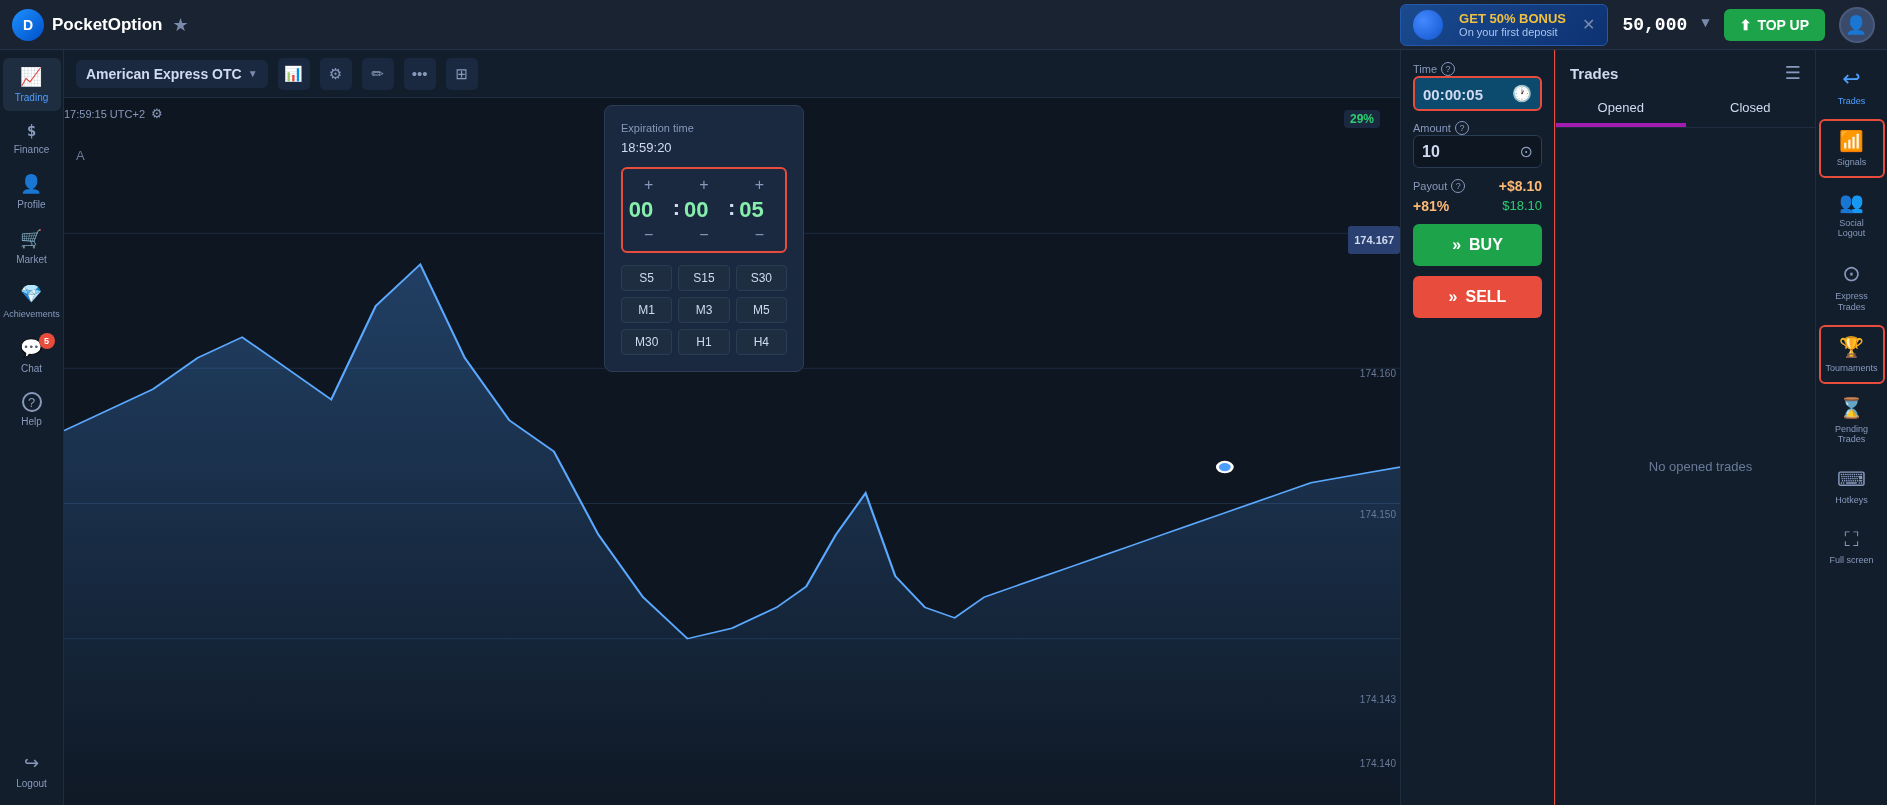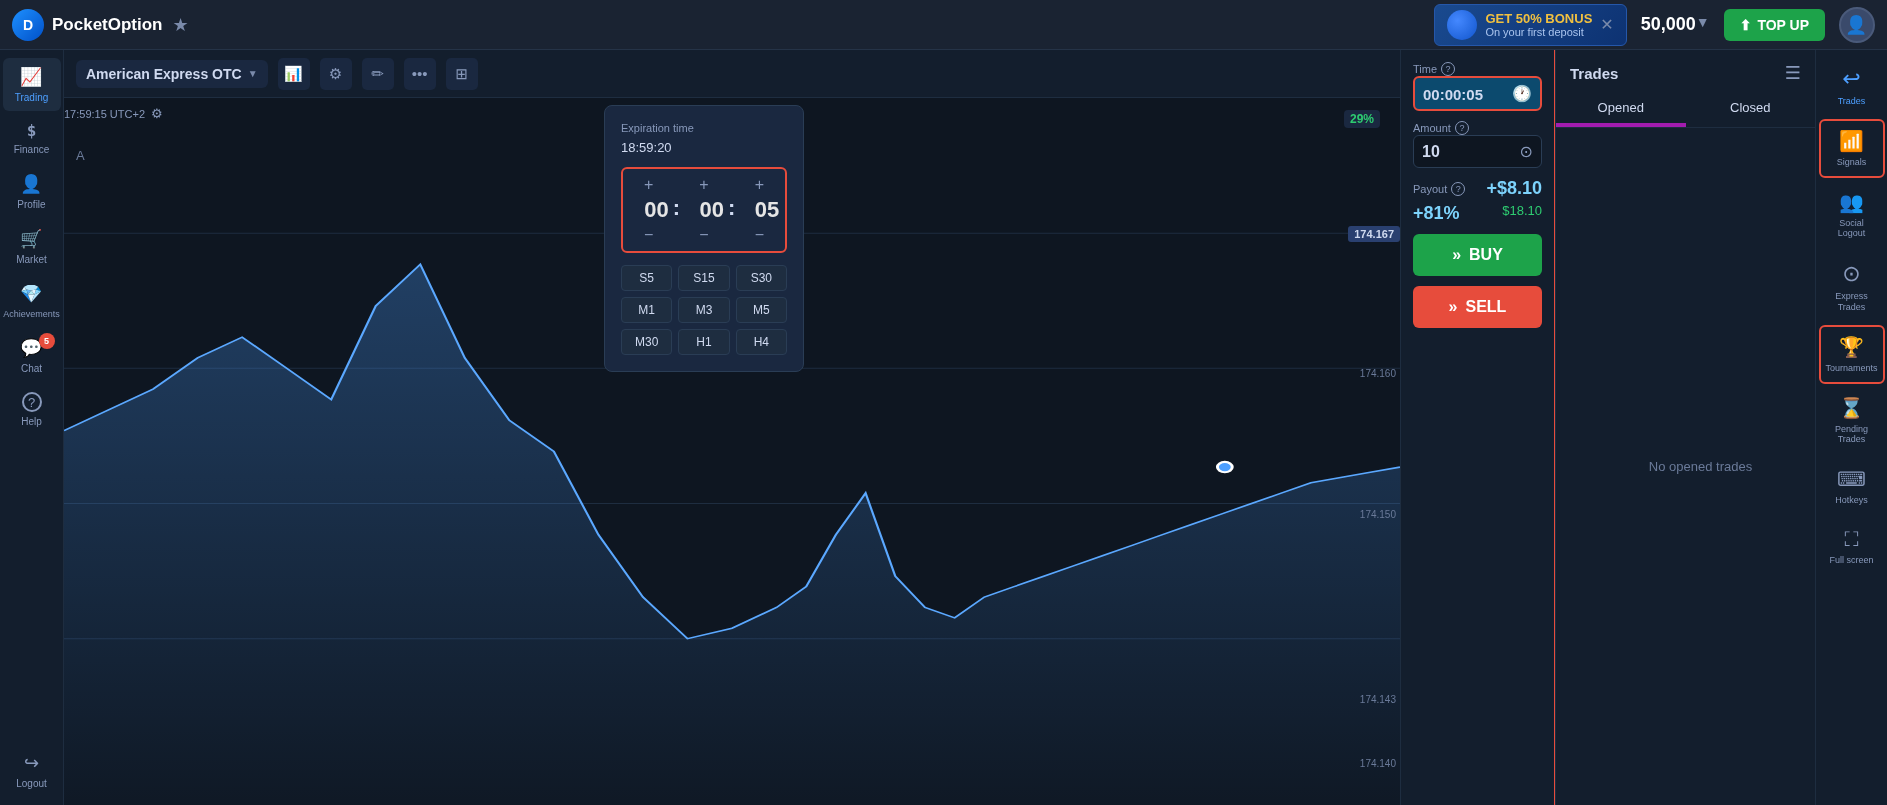--- a/index.html
+++ b/index.html
@@ -63,21 +63,21 @@
       align-items: center;
       gap: 14px;
     }
     .bonus-banner {
       background: linear-gradient(135deg, #1a4a8f, #0d3272);
       border: 1px solid #2557aa;
       border-radius: 6px;
       padding: 5px 12px;
       display: flex;
       align-items: center;
-      gap: 8px;
+      gap: 16px;
       cursor: pointer;
       position: relative;
     }
     .bonus-globe {
       width: 30px;
       height: 30px;
       background: radial-gradient(circle at 35% 35%, #4488ff, #1155cc);
       border-radius: 50%;
     }
     .bonus-text {
@@ -90,21 +90,22 @@
       color: #aac4ee;
     }
     .bonus-close {
       color: #7a8aaa;
       cursor: pointer;
       font-size: 16px;
     }
     .balance-area {
       display: flex;
       align-items: flex-start;
-      gap: 0;
+      gap: 14px;
+      font-family: Liberation Mono, monospace;
     }
     .balance-amount {
       font-size: 18px;
       font-weight: 700;
       color: #ffffff;
     }
     .balance-dropdown {
       color: #7a8aaa;
       font-size: 14px;
       cursor: pointer;
@@ -319,23 +320,23 @@
       background: none;
       border: none;
       color: #8899bb;
       font-size: 16px;
       cursor: pointer;
       line-height: 1;
     }
     .time-val {
       font-size: 22px;
       font-weight: 700;
-      color: #e5e5e5;
+      color: #86efac;
       width: 40px;
-      text-align: right;
+      text-align: left;
     }
     .time-sep {
       font-size: 22px;
       color: #d0daf0;
       font-weight: 700;
       padding-bottom: 4px;
     }
     .time-presets {
       display: grid;
       grid-template-columns: 1fr 1fr 1fr;
@@ -414,23 +415,23 @@
     }
     .refresh-icon { font-size: 16px; color: #8899bb; cursor: pointer; }
 
     .payout-row {
       display: flex;
       align-items: center;
       justify-content: space-between;
       font-size: 11px;
     }
     .payout-green {
-      color: #7dd3fc;
+      color: #fdba74;
       font-weight: 700;
-      font-size: 18px;
+      font-size: 14px;
     }
     .payout-amount {
       color: #2ecc71;
       font-size: 13px;
     }
 
     .buy-btn {
       background: #1da34a;
       border: none;
       border-radius: 6px;
@@ -555,21 +556,21 @@
       color: #6a7a99;
       padding: 1px 4px;
     }
     .current-price-box {
       position: absolute;
       right: 0;
       background: #2a4070;
       color: #d0daf0;
       font-size: 11px;
       font-weight: 600;
-      padding: 2px 6px;
+      padding: 8px 6px;
       border-radius: 3px;
     }
 
     
     .percent-badge {
       position: absolute;
       top: 60px;
       right: 20px;
       background: #1a2840;
       color: #2ecc71;

